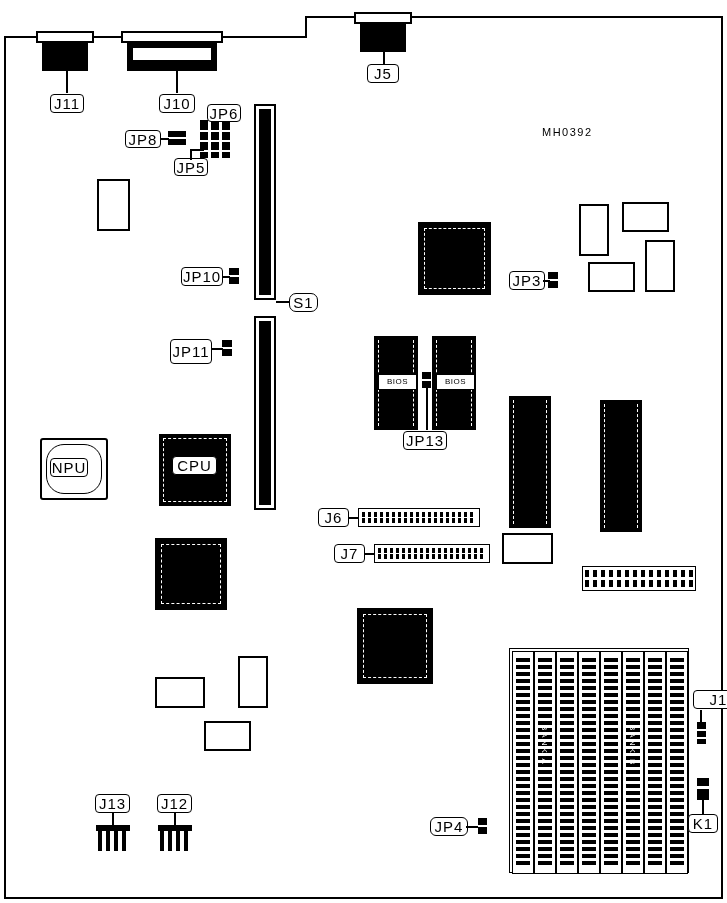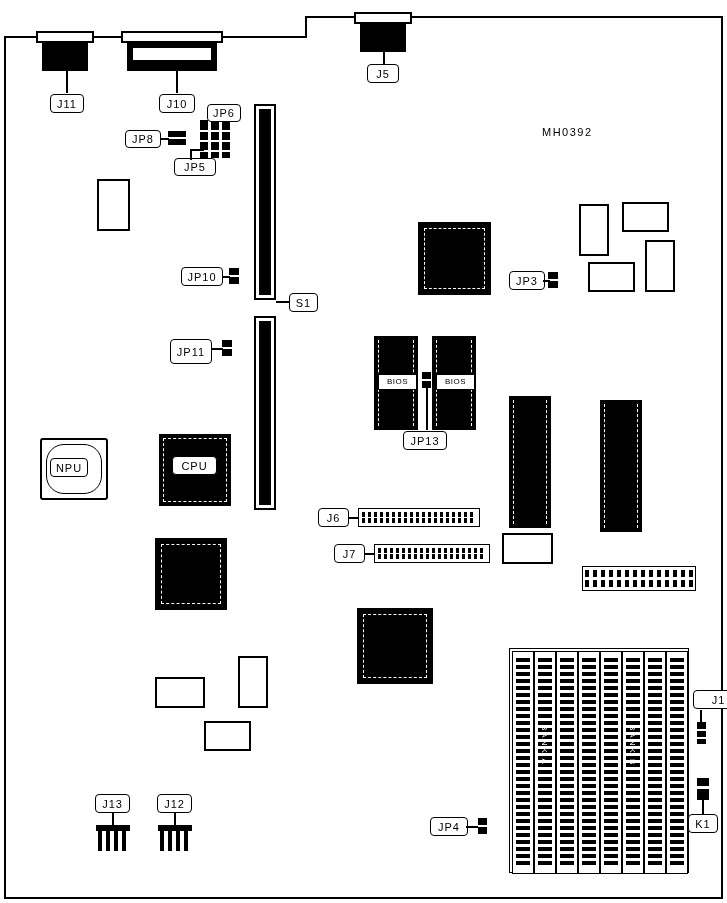--- a/index.html
+++ b/index.html
@@ -27,21 +27,21 @@
     border:2px solid #000; border-bottom:none; background:#ffffff;
   }
   #board-notch-cover {
     left:307px; top:34px; width:414px; height:6px; background:#ffffff;
   }
 
   
   .tag {
     border:1.5px solid #000; background:#ffffff;
     border-radius:4px;
-    font-size:11px; letter-spacing:1px;
+    font-size:15px; letter-spacing:1px;
     display:flex; align-items:center; justify-content:center;
     color:#000;
   }
 
   
   .conn-body { background:#000; }
   .conn-shell { border:2px solid #000; background:#ffffff; }
 
   .slot {
     border:2px solid #000; background:#ffffff;
@@ -101,54 +101,54 @@
   <div class="abs" style="left:200px; top:120px; width:8px; height:38px; background:#000;"></div>
   <div class="abs" style="left:211px; top:120px; width:8px; height:38px; background:#000;"></div>
   <div class="abs" style="left:222px; top:120px; width:8px; height:38px; background:#000;"></div>
   <div class="abs" style="left:199px; top:130px; width:32px; height:2px; background:#fff;"></div>
   <div class="abs" style="left:199px; top:140px; width:32px; height:2px; background:#fff;"></div>
   <div class="abs" style="left:199px; top:150px; width:32px; height:2px; background:#fff;"></div>
 
   <div class="abs tag" style="left:207px; top:104px; width:34px; height:18px;">JP6</div>
   <div class="abs leader" style="left:214px; top:122px; width:2px; height:6px;"></div>
 
-  <div class="abs tag" style="left:174px; top:158px; width:42px; height:18px;">JP5</div>
+  <div class="abs tag" style="left:174px; top:158px; width:34px; height:18px;">JP5</div>
   <div class="abs leader" style="left:190px; top:150px; width:2px; height:10px;"></div>
   <div class="abs leader" style="left:190px; top:149px; width:14px; height:2px;"></div>
 
   <div class="abs" style="left:168px; top:131px; width:18px; height:14px; background:#000;"></div>
   <div class="abs" style="left:168px; top:137px; width:18px; height:2px; background:#fff;"></div>
   <div class="abs tag" style="left:125px; top:130px; width:36px; height:18px;">JP8</div>
   <div class="abs leader" style="left:161px; top:138px; width:8px; height:2px;"></div>
 
   <div class="abs slot" style="left:254px; top:104px; width:22px; height:196px;"></div>
   <div class="abs slot-inner" style="left:259px; top:109px; width:12px; height:186px;"></div>
   <div class="abs slot" style="left:254px; top:316px; width:22px; height:194px;"></div>
   <div class="abs slot-inner" style="left:259px; top:321px; width:12px; height:184px;"></div>
   <div class="abs leader" style="left:276px; top:301px; width:14px; height:2px;"></div>
-  <div class="abs tag" style="left:289px; top:293px; width:29px; height:19px;">S1</div>
+  <div class="abs tag" style="left:289px; top:293px; width:29px; height:19px;border-radius:7px;">S1</div>
 
   <div class="abs" style="left:229px; top:268px; width:10px; height:16px; background:#000;"></div>
   <div class="abs" style="left:229px; top:275px; width:10px; height:2px; background:#fff;"></div>
   <div class="abs tag" style="left:181px; top:267px; width:42px; height:19px;">JP10</div>
   <div class="abs leader" style="left:222px; top:276px; width:8px; height:2px;"></div>
 
   <div class="abs" style="left:222px; top:340px; width:10px; height:16px; background:#000;"></div>
   <div class="abs" style="left:222px; top:347px; width:10px; height:2px; background:#fff;"></div>
   <div class="abs tag" style="left:170px; top:339px; width:42px; height:25px;">JP11</div>
   <div class="abs leader" style="left:211px; top:348px; width:12px; height:2px;"></div>
 
   <div class="abs" style="left:548px; top:272px; width:10px; height:16px; background:#000;"></div>
   <div class="abs" style="left:548px; top:279px; width:10px; height:2px; background:#fff;"></div>
   <div class="abs tag" style="left:509px; top:271px; width:36px; height:19px;">JP3</div>
   <div class="abs leader" style="left:543px; top:280px; width:7px; height:2px;"></div>
 
   <div class="abs" style="left:478px; top:818px; width:9px; height:16px; background:#000;"></div>
   <div class="abs" style="left:478px; top:825px; width:9px; height:2px; background:#fff;"></div>
-  <div class="abs tag" style="left:430px; top:817px; width:38px; height:19px;">JP4</div>
+  <div class="abs tag" style="left:430px; top:817px; width:38px; height:19px;border-radius:6px;">JP4</div>
   <div class="abs leader" style="left:466px; top:826px; width:12px; height:2px;"></div>
 
   <div class="abs outline" style="left:97px; top:179px; width:33px; height:52px;"></div>
   <div class="abs outline" style="left:579px; top:204px; width:30px; height:52px;"></div>
   <div class="abs outline" style="left:622px; top:202px; width:47px; height:30px;"></div>
   <div class="abs outline" style="left:588px; top:262px; width:47px; height:30px;"></div>
   <div class="abs outline" style="left:645px; top:240px; width:30px; height:52px;"></div>
 
   <div class="abs outline" style="left:502px; top:533px; width:51px; height:31px;"></div>
   <div class="abs outline" style="left:155px; top:677px; width:50px; height:31px;"></div>

